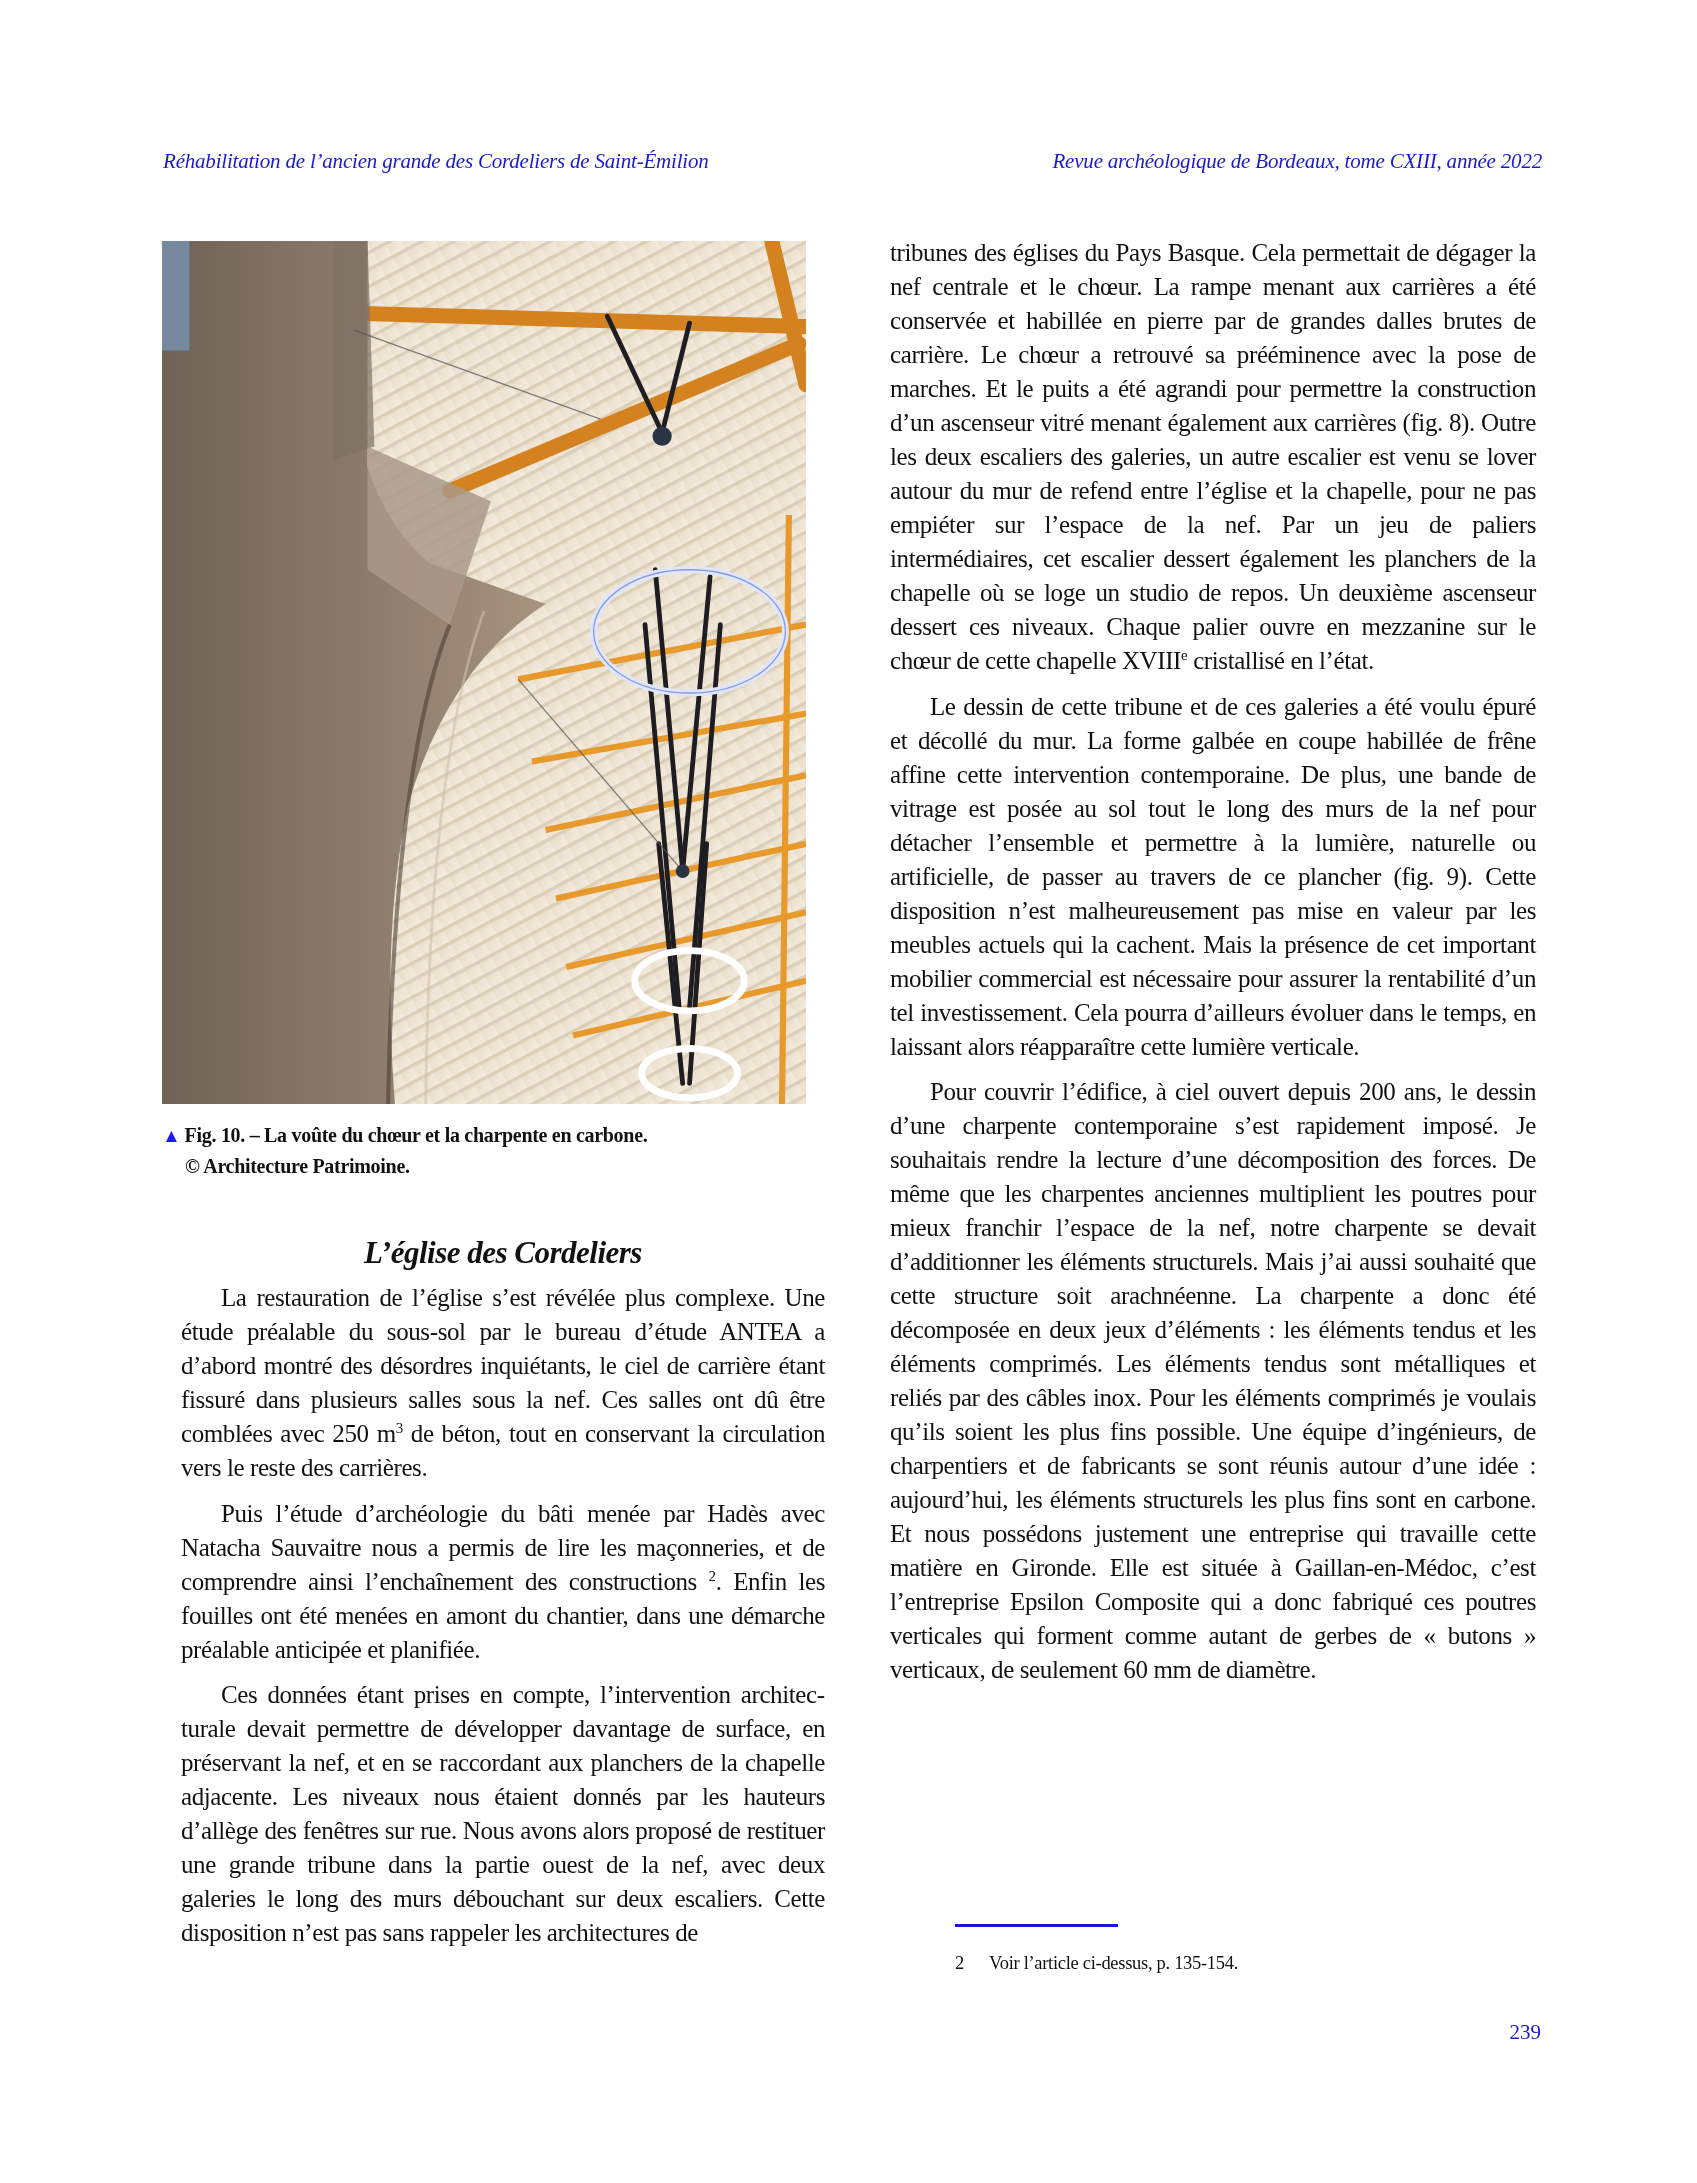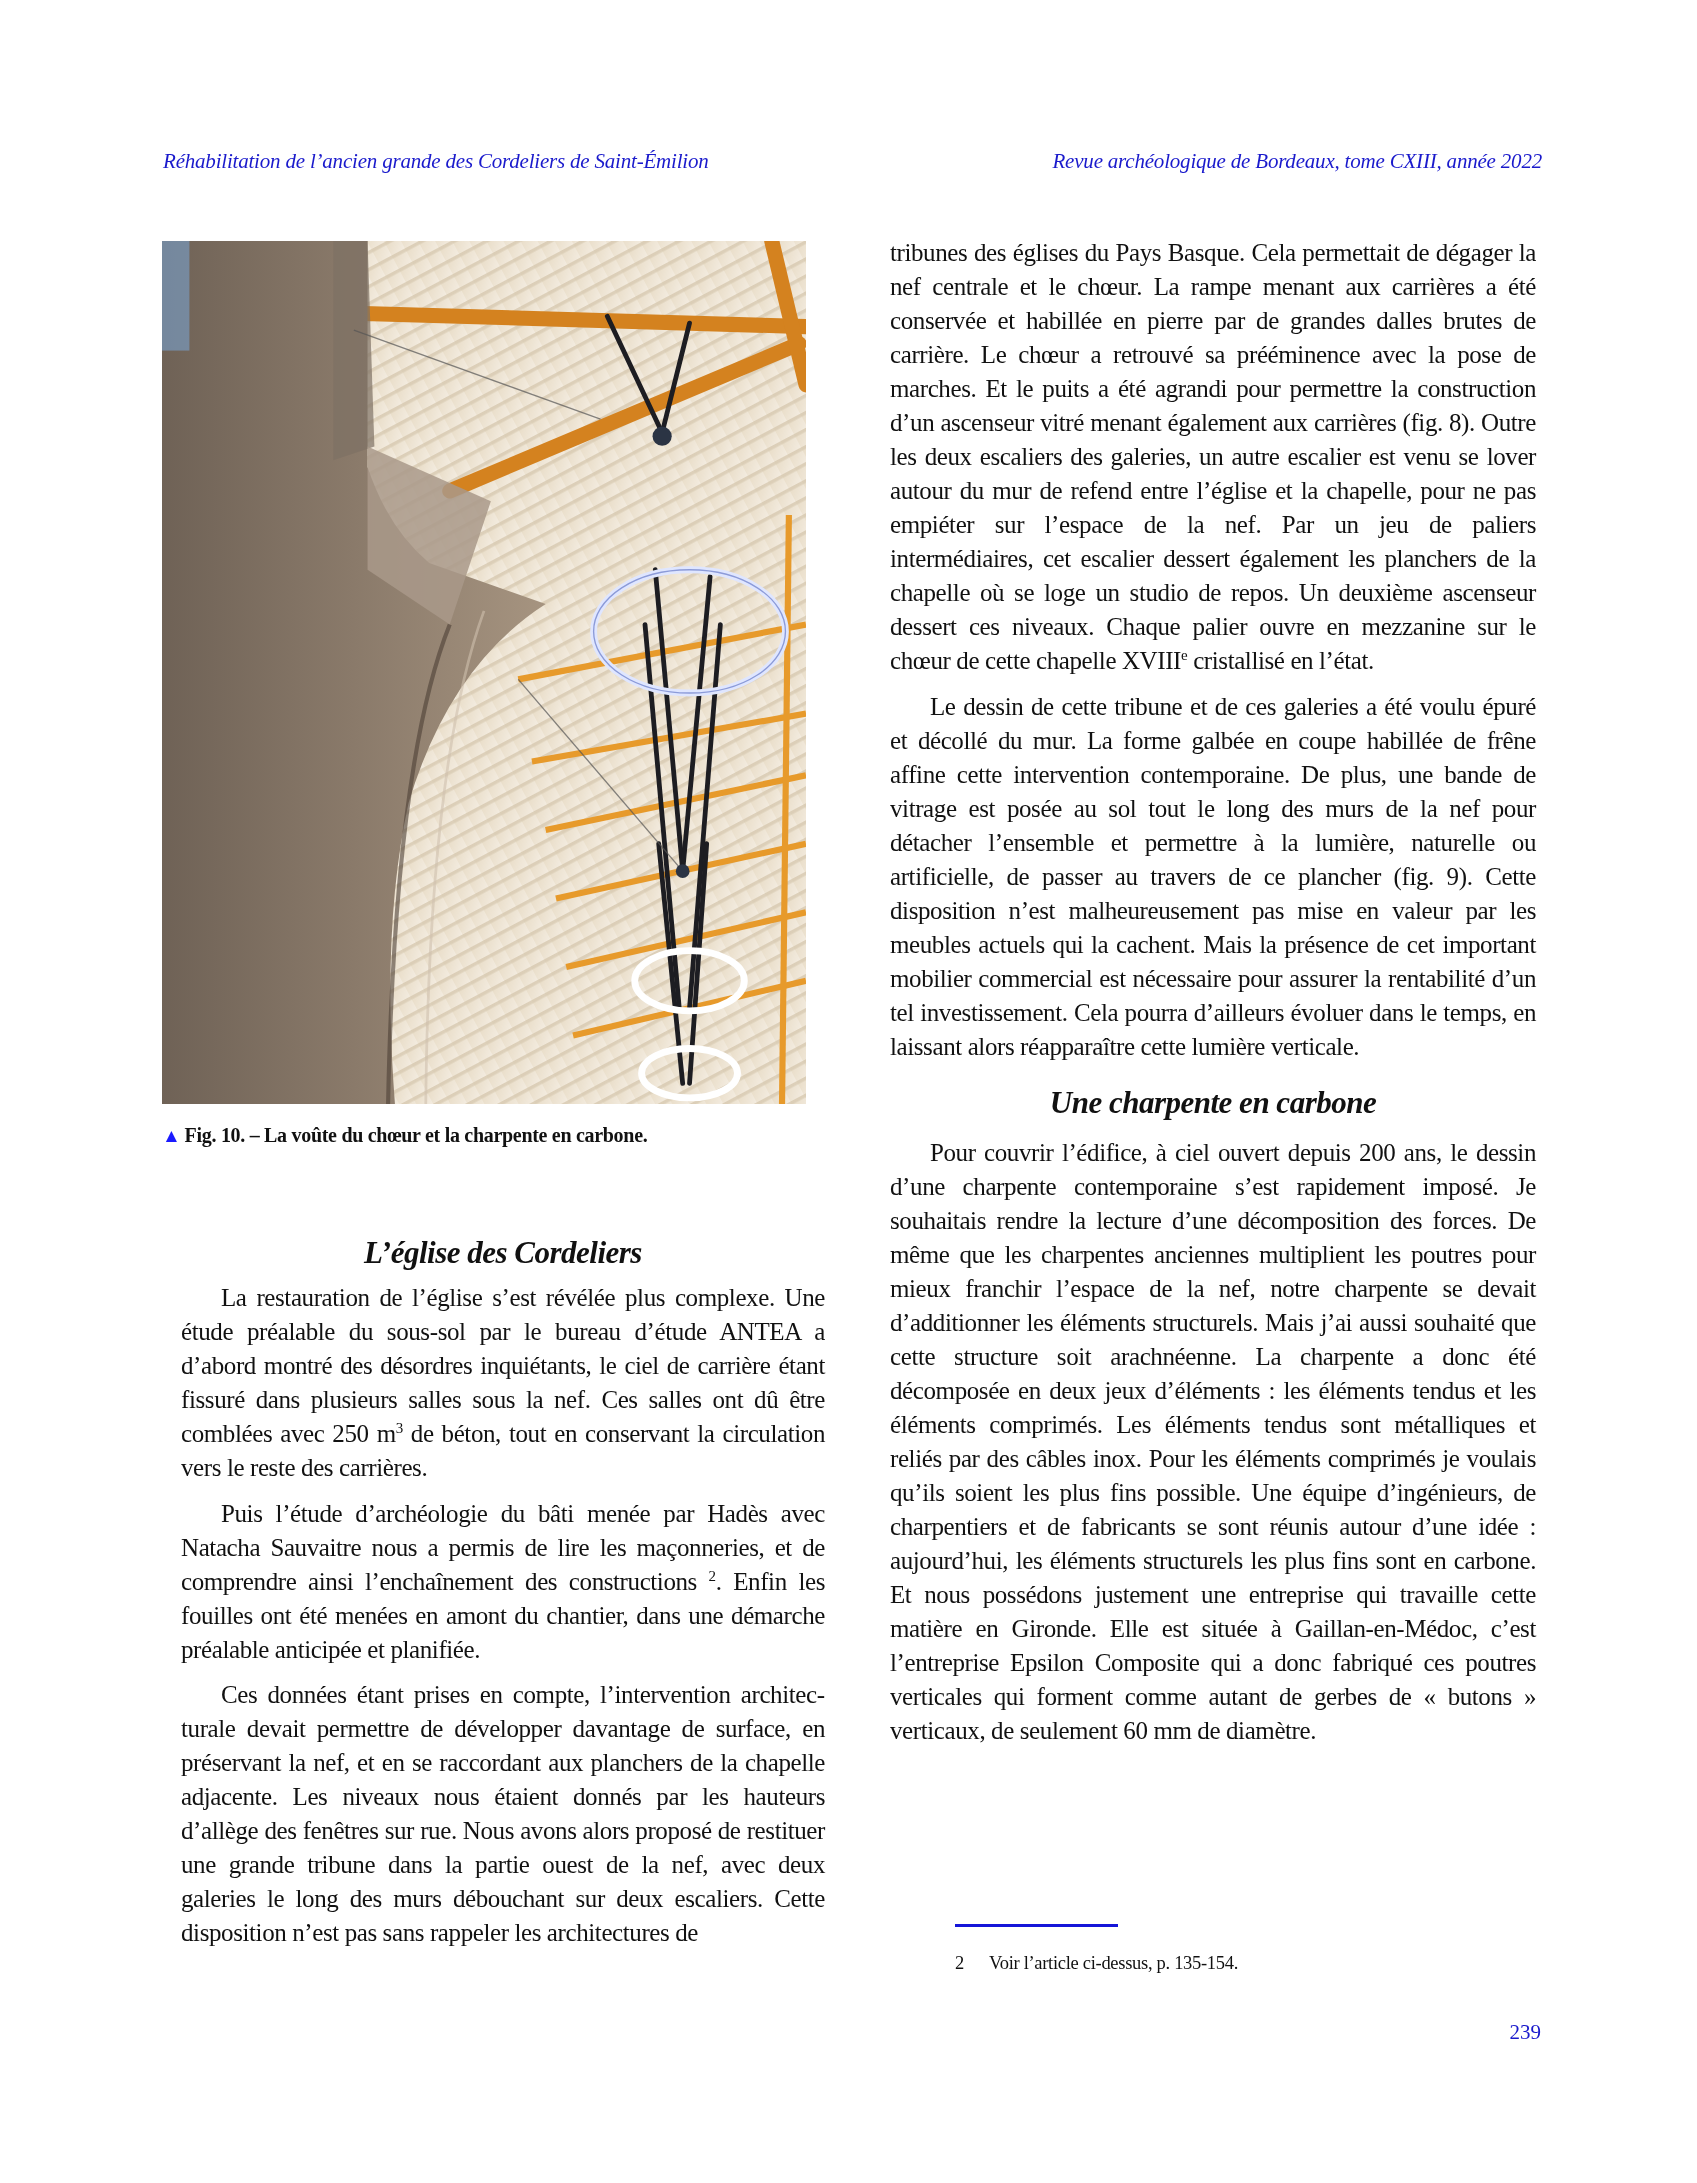--- a/index.html
+++ b/index.html
@@ -105,33 +105,33 @@
         <ellipse cx="770" cy="570" rx="140" ry="90" stroke="#dfe6ff"></ellipse>
         <ellipse cx="770" cy="1080" rx="80" ry="44"></ellipse>
         <ellipse cx="770" cy="1215" rx="70" ry="36"></ellipse>
       </g>
       <ellipse cx="770" cy="570" rx="140" ry="90" fill="none" stroke="#8c9bd8" stroke-width="2"></ellipse>
     </svg>
   </div>
 
   <div class="caption">
     <span class="tri">▲</span><span>Fig. 10. – La voûte du chœur et la charpente en carbone.</span>
+    <span class="credit">© Architecture Patrimoine.</span>
   </div>
 
   <div class="col left" style="top:1232px;">
     <h2 style="margin-bottom:8.2px;">L’église des Cordeliers</h2>
     <p><span>La restauration de l’église s’est révélée plus complexe. Une étude préalable du sous-sol par le bureau d’étude ANTEA a d’abord montré des désordres inquiétants, le ciel de carrière étant fissuré dans plusieurs salles sous la nef. Ces salles ont dû être comblées avec 250 m</span><sup>3</sup><span> de béton, tout en conservant la circulation vers le reste des carrières.</span></p>
     <p><span>Puis l’étude d’archéologie du bâti menée par Hadès avec Natacha Sauvaitre nous a permis de lire les maçonneries, et de comprendre ainsi l’enchaînement des constructions </span><sup>2</sup><span>. Enfin les fouilles ont été menées en amont du chantier, dans une démarche préalable anticipée et planifiée.</span></p>
     <p>Ces données étant prises en compte, l’intervention architec­turale devait permettre de développer davantage de surface, en préservant la nef, et en se raccordant aux planchers de la chapelle adjacente. Les niveaux nous étaient donnés par les hauteurs d’allège des fenêtres sur rue. Nous avons alors proposé de restituer une grande tribune dans la partie ouest de la nef, avec deux galeries le long des murs débouchant sur deux escaliers. Cette disposition n’est pas sans rappeler les architectures de</p>
   </div>
 
   <div class="col right">
     <p class="noindent"><span>tribunes des églises du Pays Basque. Cela permettait de dégager la nef centrale et le chœur. La rampe menant aux carrières a été conservée et habillée en pierre par de grandes dalles brutes de carrière. Le chœur a retrouvé sa prééminence avec la pose de marches. Et le puits a été agrandi pour permettre la construction d’un ascenseur vitré menant également aux carrières (fig. 8). Outre les deux escaliers des galeries, un autre escalier est venu se lover autour du mur de refend entre l’église et la chapelle, pour ne pas empiéter sur l’espace de la nef. Par un jeu de paliers intermédiaires, cet escalier dessert également les planchers de la chapelle où se loge un studio de repos. Un deuxième ascenseur dessert ces niveaux. Chaque palier ouvre en mezzanine sur le chœur de cette chapelle XVIII</span><sup>e</sup><span> cristallisé en l’état.</span></p>
     <p>Le dessin de cette tribune et de ces galeries a été voulu épuré et décollé du mur. La forme galbée en coupe habillée de frêne affine cette intervention contemporaine. De plus, une bande de vitrage est posée au sol tout le long des murs de la nef pour détacher l’ensemble et permettre à la lumière, naturelle ou artificielle, de passer au travers de ce plancher (fig. 9). Cette disposition n’est malheureusement pas mise en valeur par les meubles actuels qui la cachent. Mais la présence de cet important mobilier commercial est nécessaire pour assurer la rentabilité d’un tel investissement. Cela pourra d’ailleurs évoluer dans le temps, en laissant alors réapparaître cette lumière verticale.</p>
-    <h2 style="margin:18px 0 13.7px 0;">Une charpente en carbone</h2>
     <p>Pour couvrir l’édifice, à ciel ouvert depuis 200 ans, le dessin d’une charpente contemporaine s’est rapidement imposé. Je souhaitais rendre la lecture d’une décomposition des forces. De même que les charpentes anciennes multiplient les poutres pour mieux franchir l’espace de la nef, notre charpente se devait d’additionner les éléments structurels. Mais j’ai aussi souhaité que cette structure soit arachnéenne. La charpente a donc été décomposée en deux jeux d’éléments : les éléments tendus et les éléments comprimés. Les éléments tendus sont métalliques et reliés par des câbles inox. Pour les éléments comprimés je voulais qu’ils soient les plus fins possible. Une équipe d’ingé­nieurs, de charpentiers et de fabricants se sont réunis autour d’une idée : aujourd’hui, les éléments structurels les plus fins sont en carbone. Et nous possédons justement une entreprise qui travaille cette matière en Gironde. Elle est située à Gaillan-en-Médoc, c’est l’entreprise Epsilon Composite qui a donc fabriqué ces poutres verticales qui forment comme autant de gerbes de « butons » verticaux, de seulement 60 mm de diamètre.</p>
   </div>
 
   <div class="fn-rule"></div>
   <div class="footnote">
     <span class="num">2</span><span>Voir l’article ci-dessus, p. 135-154.</span>
   </div>
 
   <div class="page-number">239</div>
 </div>

